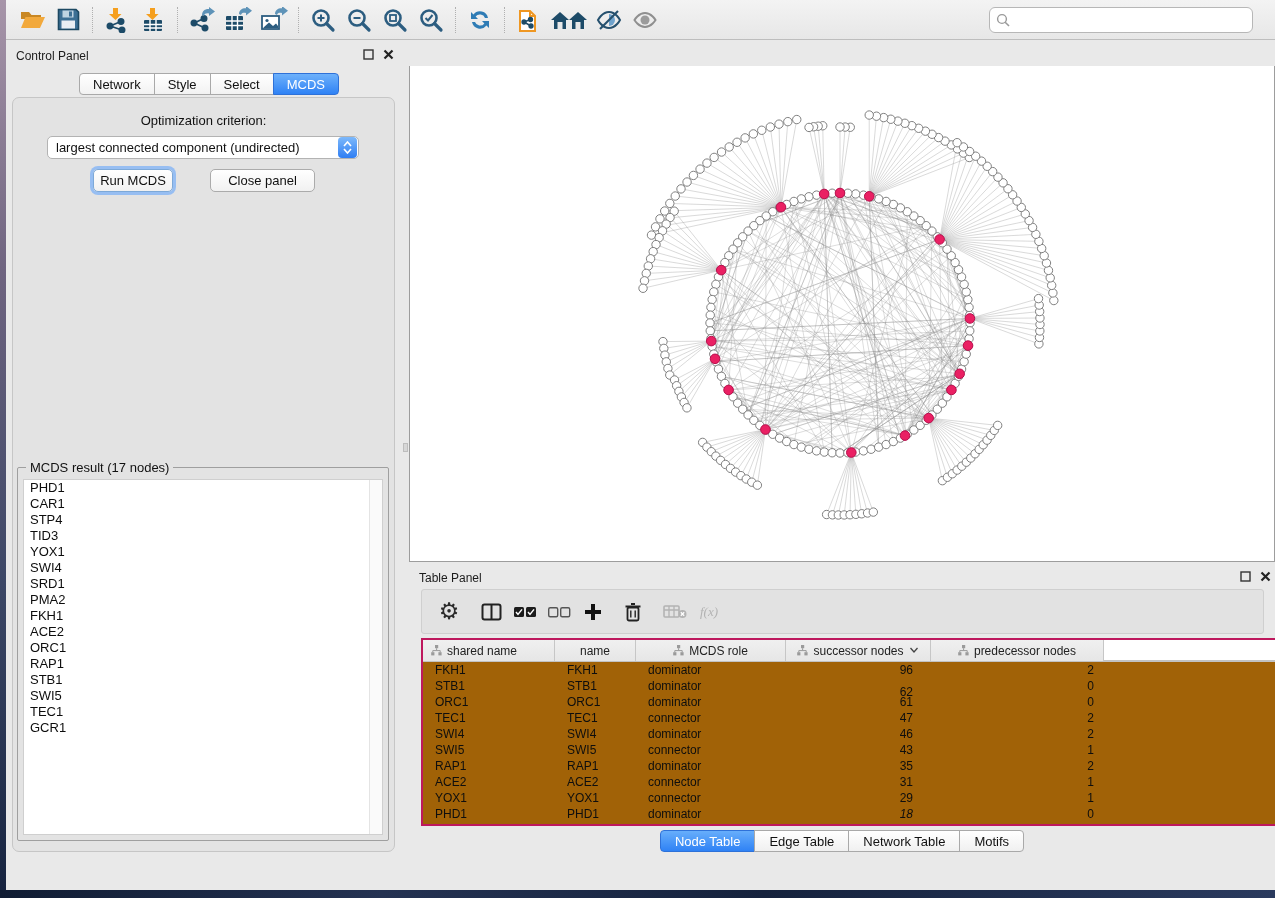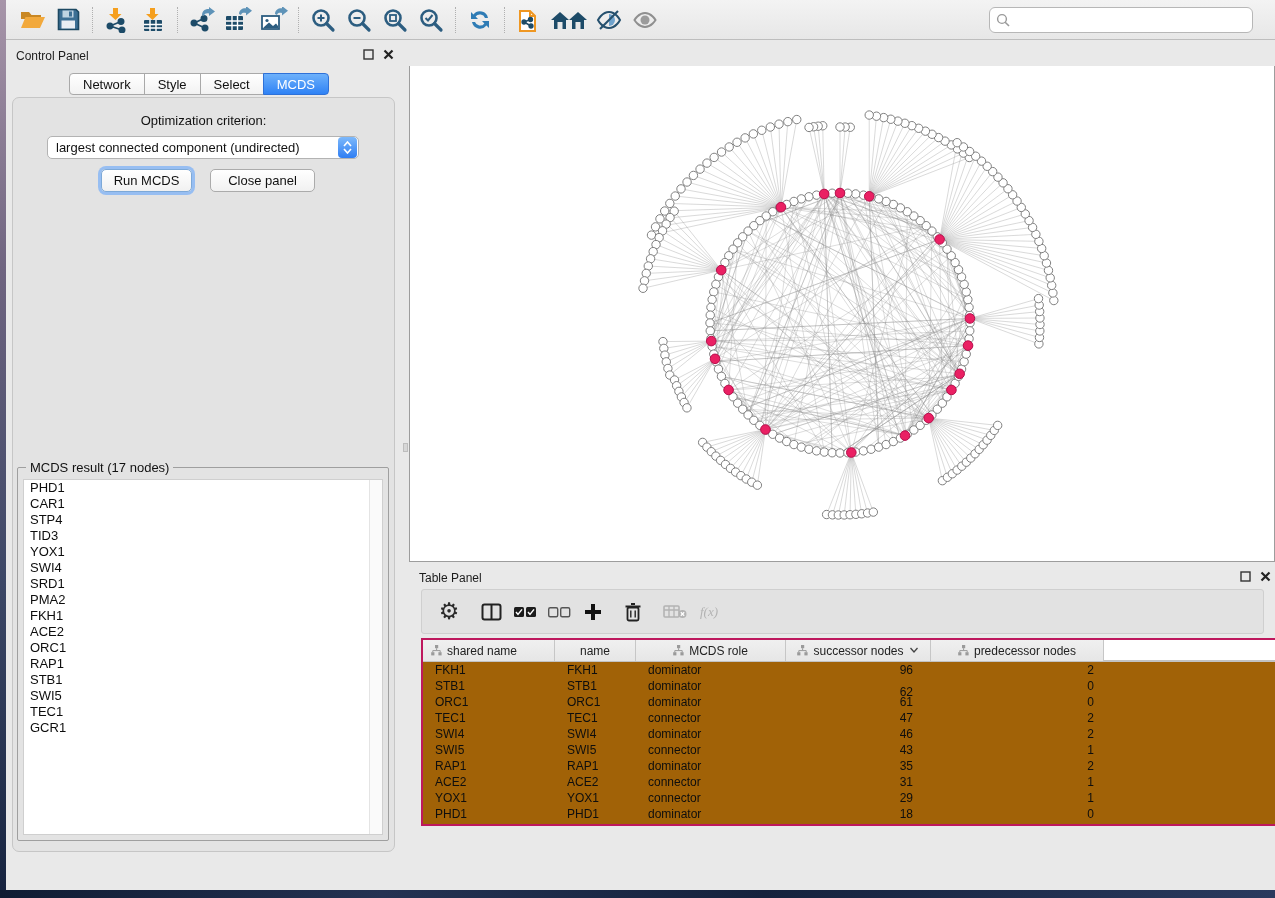--- a/index.html
+++ b/index.html
@@ -25,37 +25,37 @@
   .tbtn { width:36px; height:32px; display:flex; align-items:center; justify-content:center; border-radius:4px; flex:0 0 auto; }
   .tsep { width:1px; height:26px; border-left:1px dotted #b0b0b0; margin:0 6px; flex:0 0 auto; }
   #toolbar-search { position:absolute; right:22px; top:7px; width:264px; height:26px; background:#fff;
     border:1px solid #b7b7b7; border-radius:6px; display:flex; align-items:center; padding:0 6px; }
   #toolbar-search input { border:none; outline:none; flex:1; font-size:12px; font-family:"Liberation Sans",sans-serif; background:transparent; }
 
   
   #control-panel { position:absolute; left:0; top:40px; width:396px; height:817px; background:#e9e9e9; }
   .panel-title { position:absolute; left:10px; top:9px; font-size:12px; color:#1c1c1c; }
   .panel-btn { position:absolute; top:9px; width:14px; height:14px; font-size:12px; color:#222; line-height:13px; text-align:center; }
-  #cp-tabs { position:absolute; left:63px; top:33px; display:flex; z-index:3;border-radius:11px; }
+  #cp-tabs { position:absolute; left:73px; top:33px; display:flex; z-index:3;border-radius:11px; }
   .cp-tab { height:22px; padding:0 13px; background:linear-gradient(180deg,#ffffff,#f2f2f2);
     border:1px solid #a9a9a9; margin-left:-1px; font-size:13px; color:#111; display:flex; align-items:center; }
   .cp-tab:first-child { border-radius:4px 0 0 4px; margin-left:0; }
   .cp-tab:last-child { border-radius:0 4px 4px 0; }
   .cp-tab.active { background:linear-gradient(180deg,#6db1fb,#2f82f5); color:#fff; border-color:#2e71d8; }
   #cp-inset { position:absolute; left:6px; top:57px; width:383px; height:755px; background:#e3e3e3;
     border:1px solid #c6c6c6; border-radius:7px; }
   #criterion-label { position:absolute; left:0; top:15px; width:100%; text-align:center; font-size:13px; color:#111; }
   #criterion-select { position:absolute; left:34px; top:38px; width:312px; height:23px; background:#fff;
     border:1px solid #b3b3b3; border-radius:5px; display:flex; align-items:center; }
   #criterion-select .sel-text { flex:1; font-size:13px; color:#111; padding-left:8px; white-space:nowrap; }
   #criterion-select .stepper { width:19px; height:21px; margin-right:1px; border-radius:4px;
     background:linear-gradient(180deg,#7db9fb,#2f7ef3); display:flex; flex-direction:column; align-items:center; justify-content:center; gap:1px; }
   .cp-button { position:absolute; top:71px; height:23px; background:linear-gradient(180deg,#ffffff,#f1f1f1);
     border:1px solid #ababab; border-radius:5px; font-size:13px; color:#111; display:flex; align-items:center; justify-content:center; }
-  #run-mcds { left:88px; width:91px; box-shadow:0 0 0 3px rgba(110,170,250,.65); border-color:#7da9d8; }
+  #run-mcds { left:80px; width:80px; box-shadow:0 0 0 3px rgba(110,170,250,.65); border-color:#7da9d8; }
   #close-panel { left:197px; width:105px; }
   #mcds-fieldset { position:absolute; left:4px; top:369px; width:372px; height:374px;
     border:1px solid #9f9f9f; border-radius:2px; }
   #mcds-legend { position:absolute; left:8px; top:-8px; background:#e3e3e3; padding:0 4px; font-size:13px; color:#111; }
   #mcds-list { position:absolute; left:5px; top:11px; right:5px; bottom:5px; background:#fff; border:1px solid #cfcfcf; overflow:hidden; }
   #mcds-scroll { position:absolute; right:0; top:0; width:13px; height:100%; background:#fafafa; border-left:1px solid #e4e4e4; }
   .mcds-item { font-size:13px; line-height:16px; color:#0d0d0d; padding-left:6px; }
   .mcds-item:first-child { padding-top:4px; }
 
   
@@ -1137,25 +1137,31 @@
             <div class="td left" style="width: 132px;">YOX1</div>
             <div class="td left" style="width: 81px;">YOX1</div>
             <div class="td left" style="width: 150px;">connector</div>
             <div class="td num" style="width: 145px; padding-right: 18px;">29</div>
             <div class="td num" style="width: 173px; padding-right: 10px;">1</div>
           </div>
           <div class="tr">
             <div class="td left" style="width: 132px;">PHD1</div>
             <div class="td left" style="width: 81px;">PHD1</div>
             <div class="td left" style="width: 150px;">dominator</div>
-            <div class="td num" style="width: 145px; padding-right: 18px;">18</div>
+            <div class="td num" style="width: 145px; padding-right: 18px; font-style: italic;">18</div>
             <div class="td num" style="width: 173px; padding-right: 10px;">0</div>
           </div>
         </div>
       <div id="nt-scroll">
           <div id="nt-thumb"></div>
         </div>
     </div>
 
+    <div id="tp-tabs">
+        <div class="tp-tab active">Node Table</div>
+        <div class="tp-tab">Edge Table</div>
+        <div class="tp-tab">Network Table</div>
+        <div class="tp-tab">Motifs</div>
+      </div>
   </div>
 
 
 </div>
 
 </body></html>

